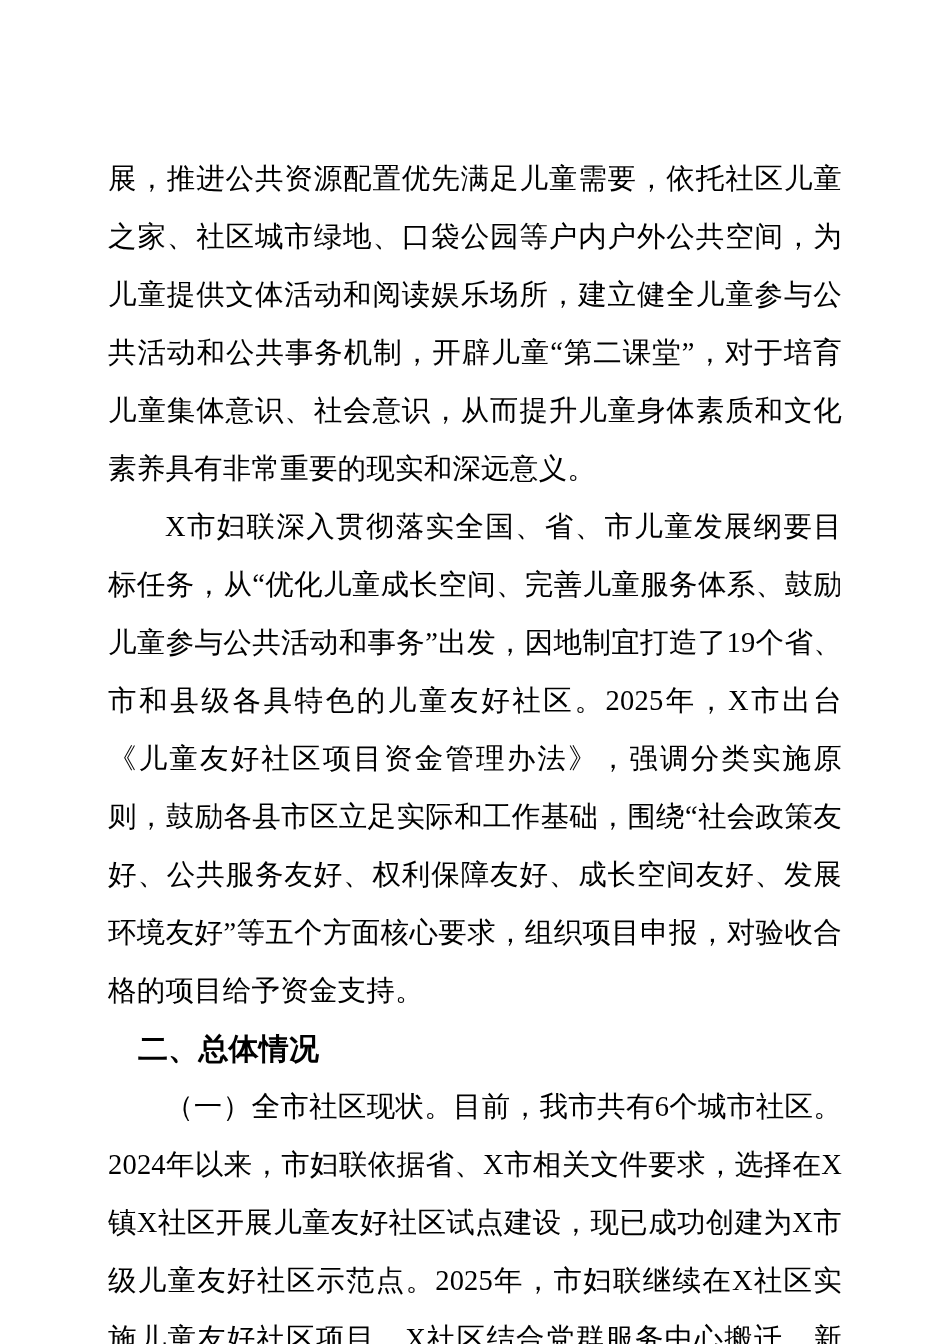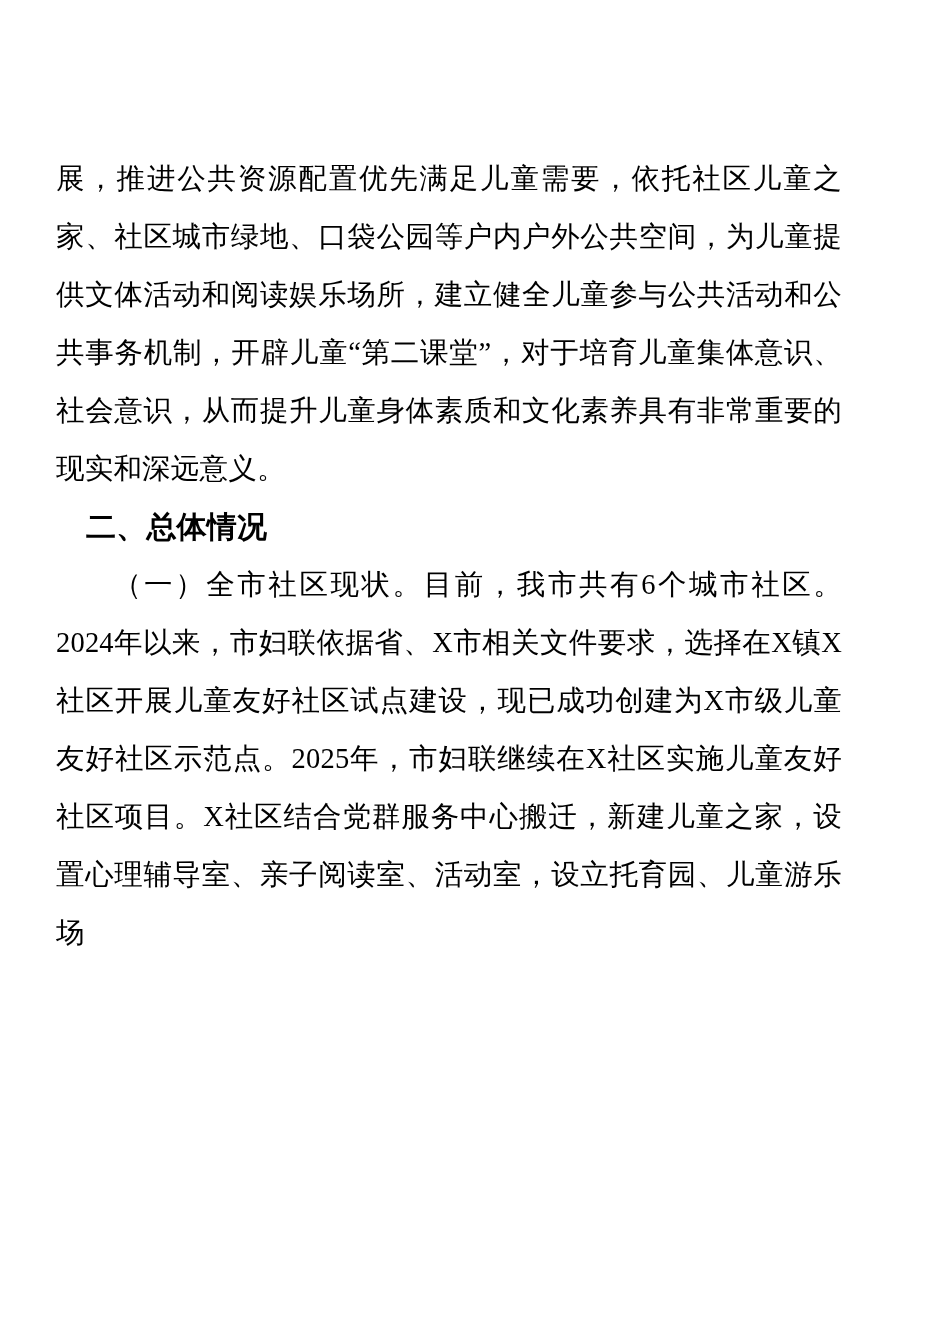--- a/index.html
+++ b/index.html
@@ -12,21 +12,21 @@
     height: 1344px;
     font-family: "Liberation Serif", "DejaVu Serif", serif;
     color: #000000;
     -webkit-font-smoothing: antialiased;
   }
   .page {
     position: relative;
     width: 950px;
     height: 1344px;
     box-sizing: border-box;
-    padding: 150px 108px 40px 56px;
+    padding: 150px 108px 40px 108px;
     background: #ffffff;
   }
   .doc-body {
     font-size: 28.5px;
     line-height: 58px;
     text-align: justify;
     text-justify: inter-ideograph;
     letter-spacing: 0.2px;
   }
   p.para {
@@ -48,19 +48,20 @@
   }
 </style>
 </head>
 <body>
 
 <div class="page">
   <div class="doc-body">
 
     <p class="para no-indent">展，推进公共资源配置优先满足儿童需要，依托社区儿童之家、社区城市绿地、口袋公园等户内户外公共空间，为儿童提供文体活动和阅读娱乐场所，建立健全儿童参与公共活动和公共事务机制，开辟儿童“第二课堂”，对于培育儿童集体意识、社会意识，从而提升儿童身体素质和文化素养具有非常重要的现实和深远意义。</p>
 
+    <p class="para">X市妇联深入贯彻落实全国、省、市儿童发展纲要目标任务，从“优化儿童成长空间、完善儿童服务体系、鼓励儿童参与公共活动和事务”出发，因地制宜打造了19个省、市和县级各具特色的儿童友好社区。2025年，X市出台《儿童友好社区项目资金管理办法》，强调分类实施原则，鼓励各县市区立足实际和工作基础，围绕“社会政策友好、公共服务友好、权利保障友好、成长空间友好、发展环境友好”等五个方面核心要求，组织项目申报，对验收合格的项目给予资金支持。</p>
 
     <h2 class="heading">二、总体情况</h2>
 
     <p class="para">（一）全市社区现状。目前，我市共有6个城市社区。2024年以来，市妇联依据省、X市相关文件要求，选择在X镇X社区开展儿童友好社区试点建设，现已成功创建为X市级儿童友好社区示范点。2025年，市妇联继续在X社区实施儿童友好社区项目。X社区结合党群服务中心搬迁，新建儿童之家，设置心理辅导室、亲子阅读室、活动室，设立托育园、儿童游乐场</p>
 
   </div>
 </div>
 
 </body></html>

